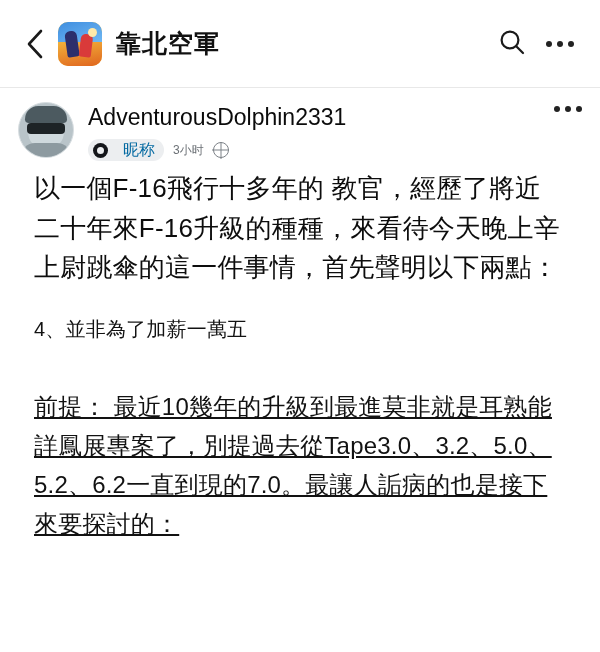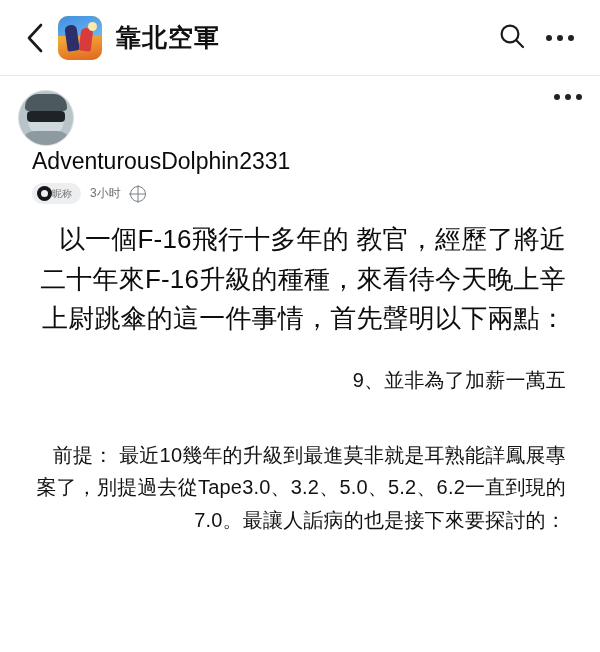--- a/index.html
+++ b/index.html
@@ -14,21 +14,21 @@
   }
   .screen {
     width: 600px;
     height: 652px;
     position: relative;
     background: #ffffff;
   }
 
   
   .navbar {
-    height: 76px;
+    height: 88px;
     display: flex;
     align-items: center;
     padding: 0 18px;
     background: #ffffff;
     border-bottom: 1px solid #e8e8e8;
   }
   .nav-back {
     width: 34px;
     height: 40px;
     display: flex;
@@ -110,21 +110,20 @@
   }
 
   
   .post {
     padding: 14px 18px 0 18px;
     position: relative;
   }
   .post-head {
     display: flex;
     align-items: flex-start;
-    flex-direction: column;
   }
   .avatar {
     width: 56px; height: 56px;
     border-radius: 50%;
     flex: none;
     overflow: hidden;
     position: relative;
     background: #b9c4c9;
     border: 1px solid #d8dee1;
   }
@@ -174,26 +173,26 @@
   }
   .sub-row {
     margin-top: 9px;
     display: flex;
     align-items: center;
     gap: 9px;
   }
   .tag {
     display: inline-flex;
     align-items: center;
-    gap: 0;
+    gap: 15px;
     background: #eceef0;
     border-radius: 11px;
     padding: 3px 9px 3px 5px;
-    font-size: 10px;
-    color: #737373;
+    font-size: 16px;
+    color: #0369a1;
     line-height: 1;
   }
   .tag .tag-ico {
     width: 15px; height: 15px;
     border-radius: 50%;
     background: #14161a;
     display: inline-block;
     position: relative;
   }
   .tag .tag-ico::after {
@@ -232,43 +231,43 @@
   .post-more {
     position: absolute;
     right: 18px;
     top: 18px;
     cursor: pointer;
   }
 
   
   .post-body {
     padding: 0 16px;
-    margin-top: 16px;
-    text-align: right;
+    margin-top: 8px;
   }
   .para-lead {
     font-size: 26px;
     line-height: 1.52;
     color: #0d0d0d;
     letter-spacing: 0.2px;
     margin: 0 0 26px 0;
   }
   .para {
     font-size: 20px;
     line-height: 1.5;
     color: #121212;
     margin: 0 0 44px 0;
     letter-spacing: 0.2px;
   }
   .para-tight {
-    font-size: 20px;
+    font-size: 24px;
     line-height: 1.62;
     color: #121212;
     margin: 0;
     letter-spacing: 0.2px;
+    text-decoration: underline;
   }
 </style>
 </head>
 <body>
 
 <div class="screen">
 
   <div class="navbar">
     <div class="nav-back">
       <span>
@@ -334,18 +333,18 @@
         <span class="dots">
           <i></i>
             <i></i>
             <i></i>
         </span>
       </div>
     </div>
 
     <div class="post-body">
       <p class="para-lead">以一個F-16飛行十多年的 教官，經歷了將近二十年來F-16升級的種種，來看待今天晚上辛上尉跳傘的這一件事情，首先聲明以下兩點：</p>
-      <p class="para">9、並非為了加薪一萬五</p>
+      <p class="para">4、並非為了加薪一萬五</p>
       <p class="para-tight">前提： 最近10幾年的升級到最進莫非就是耳熟能詳鳳展專案了，別提過去從Tape3.0、3.2、5.0、5.2、6.2一直到現的7.0。最讓人詬病的也是接下來要探討的：</p>
     </div>
 
   </div>
 </div>
 
 </body></html>

